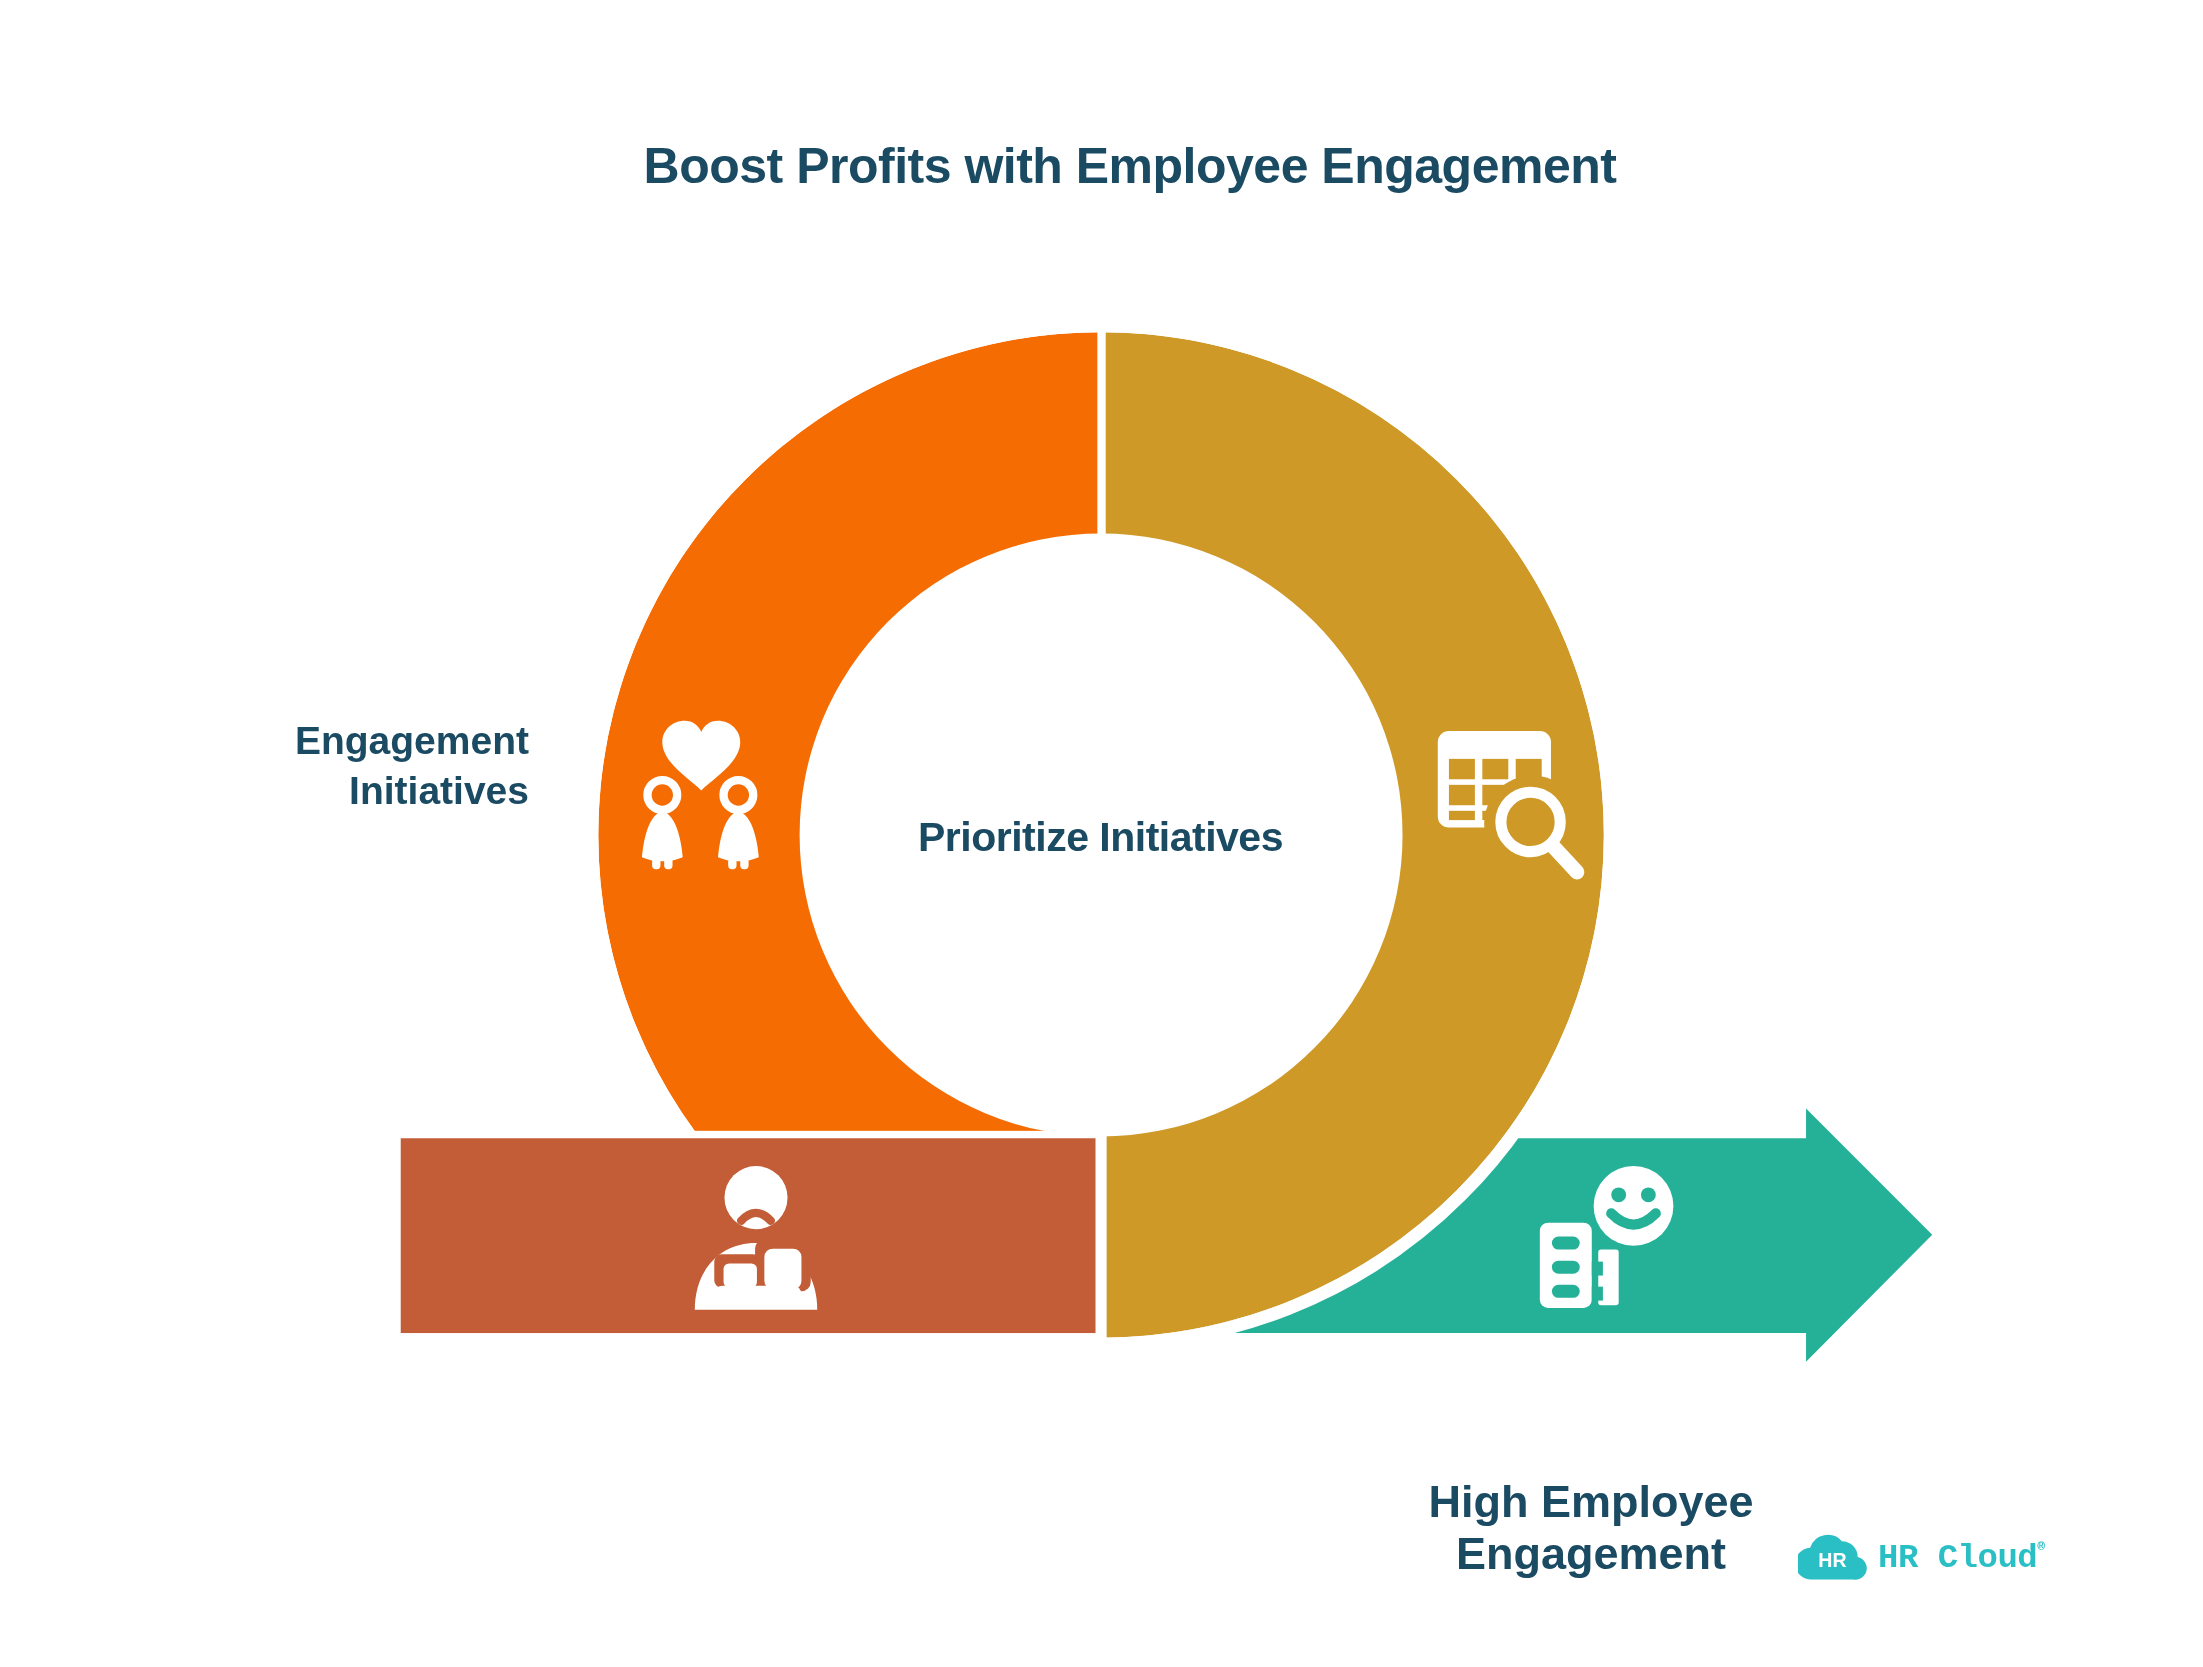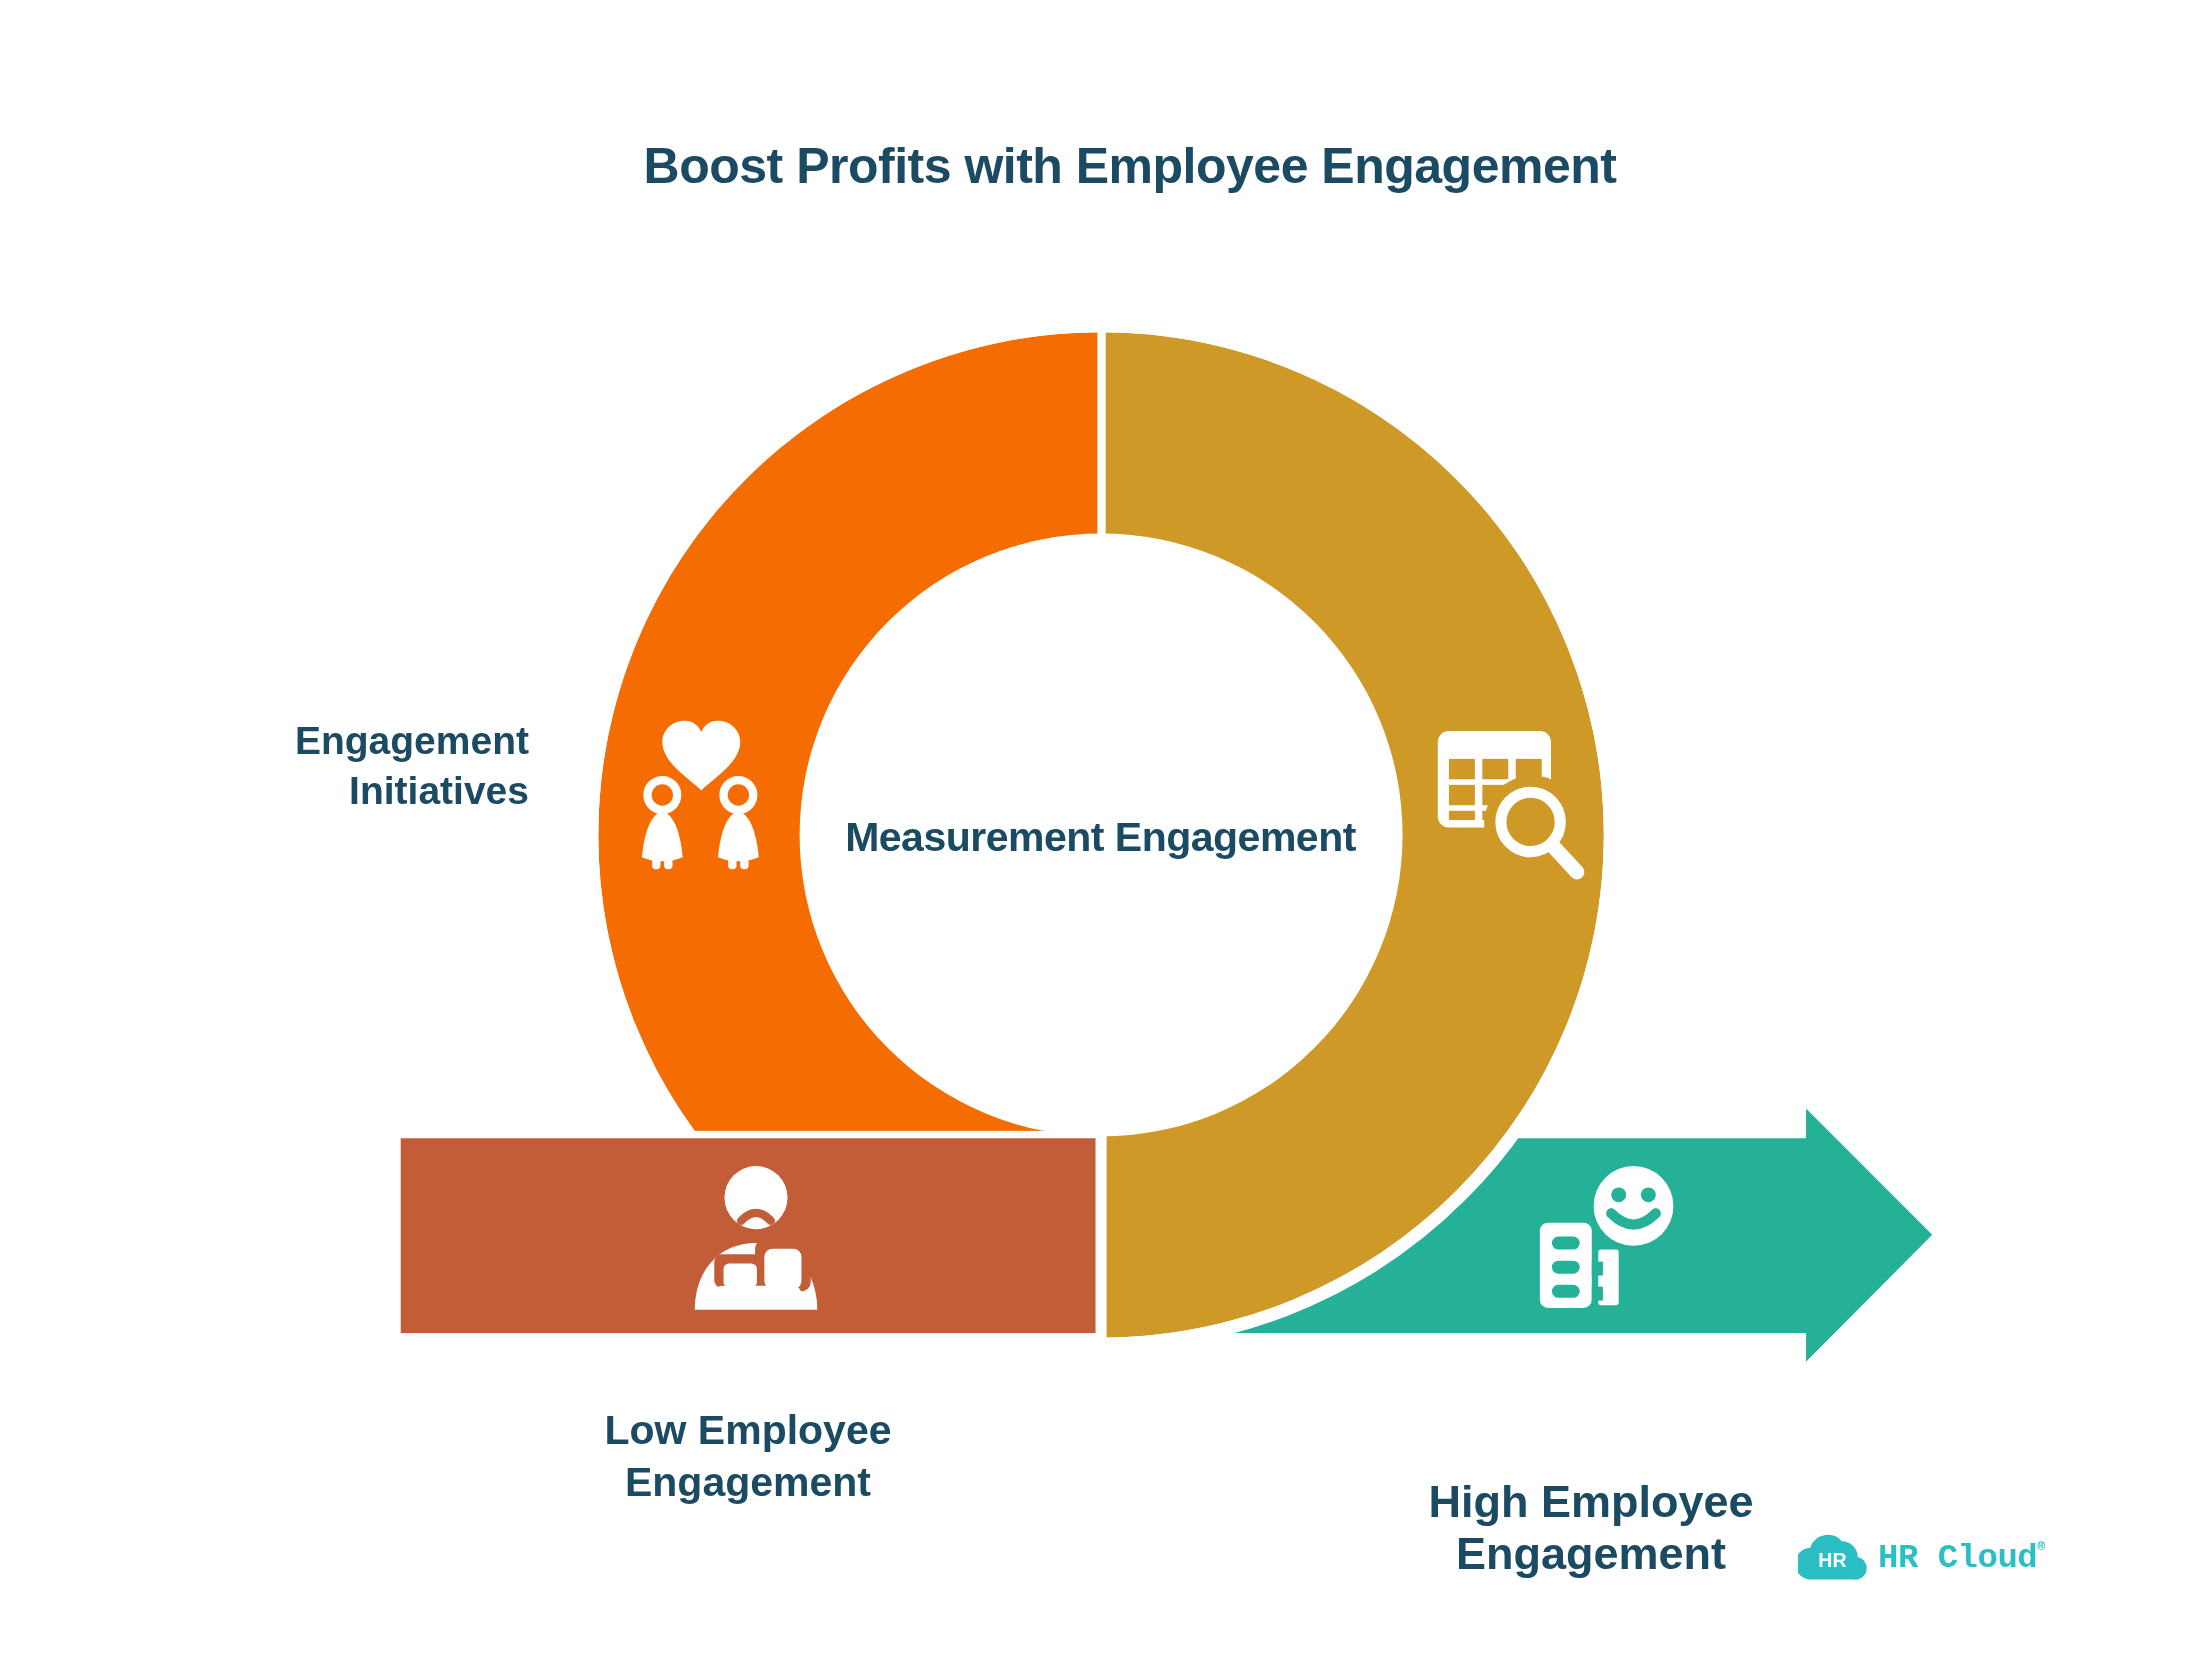--- a/index.html
+++ b/index.html
@@ -119,22 +119,21 @@
       <rect x="1673" y="1359" width="30" height="14" rx="7" fill="#24B198"></rect>
       <rect x="1673" y="1385" width="30" height="14" rx="7" fill="#24B198"></rect>
       <rect x="1720" y="1344" width="28" height="66" rx="6" fill="#ffffff" stroke-width="6" stroke="#24B198"></rect>
       <rect x="1716" y="1360" width="12" height="15" fill="#24B198"></rect>
       <rect x="1716" y="1387" width="12" height="15" fill="#24B198"></rect>
     </g>
   </svg>
 
   <div class="txt title">Boost Profits with Employee Engagement</div>
   <div class="txt label-left">Engagement Initiatives</div>
-  <div class="txt label-center">Measurement Engagement</div>
-  <div class="txt label-low">Low Employee Engagement</div>
+  <div class="txt label-center">Prioritize Initiatives</div>
   <div class="txt label-high">High Employee Engagement</div>
 
   <div class="logo">
     <svg width="69" height="58" viewBox="0 0 74 62">
       <path d="M 15 54 H 59 A 12 12 0 0 0 64 30 A 17 17 0 0 0 47 13 A 20 20 0 0 0 13 20 A 17 17 0 0 0 15 54 Z" fill="#2ABFC4"></path>
       <text x="37" y="41" text-anchor="middle" fill="#ffffff" font-family="Liberation Sans, sans-serif" font-size="21" font-weight="bold">HR</text>
     </svg>
     <div class="logo-text"><span>HR Cloud</span><sup>®</sup></div>
   </div>
 

